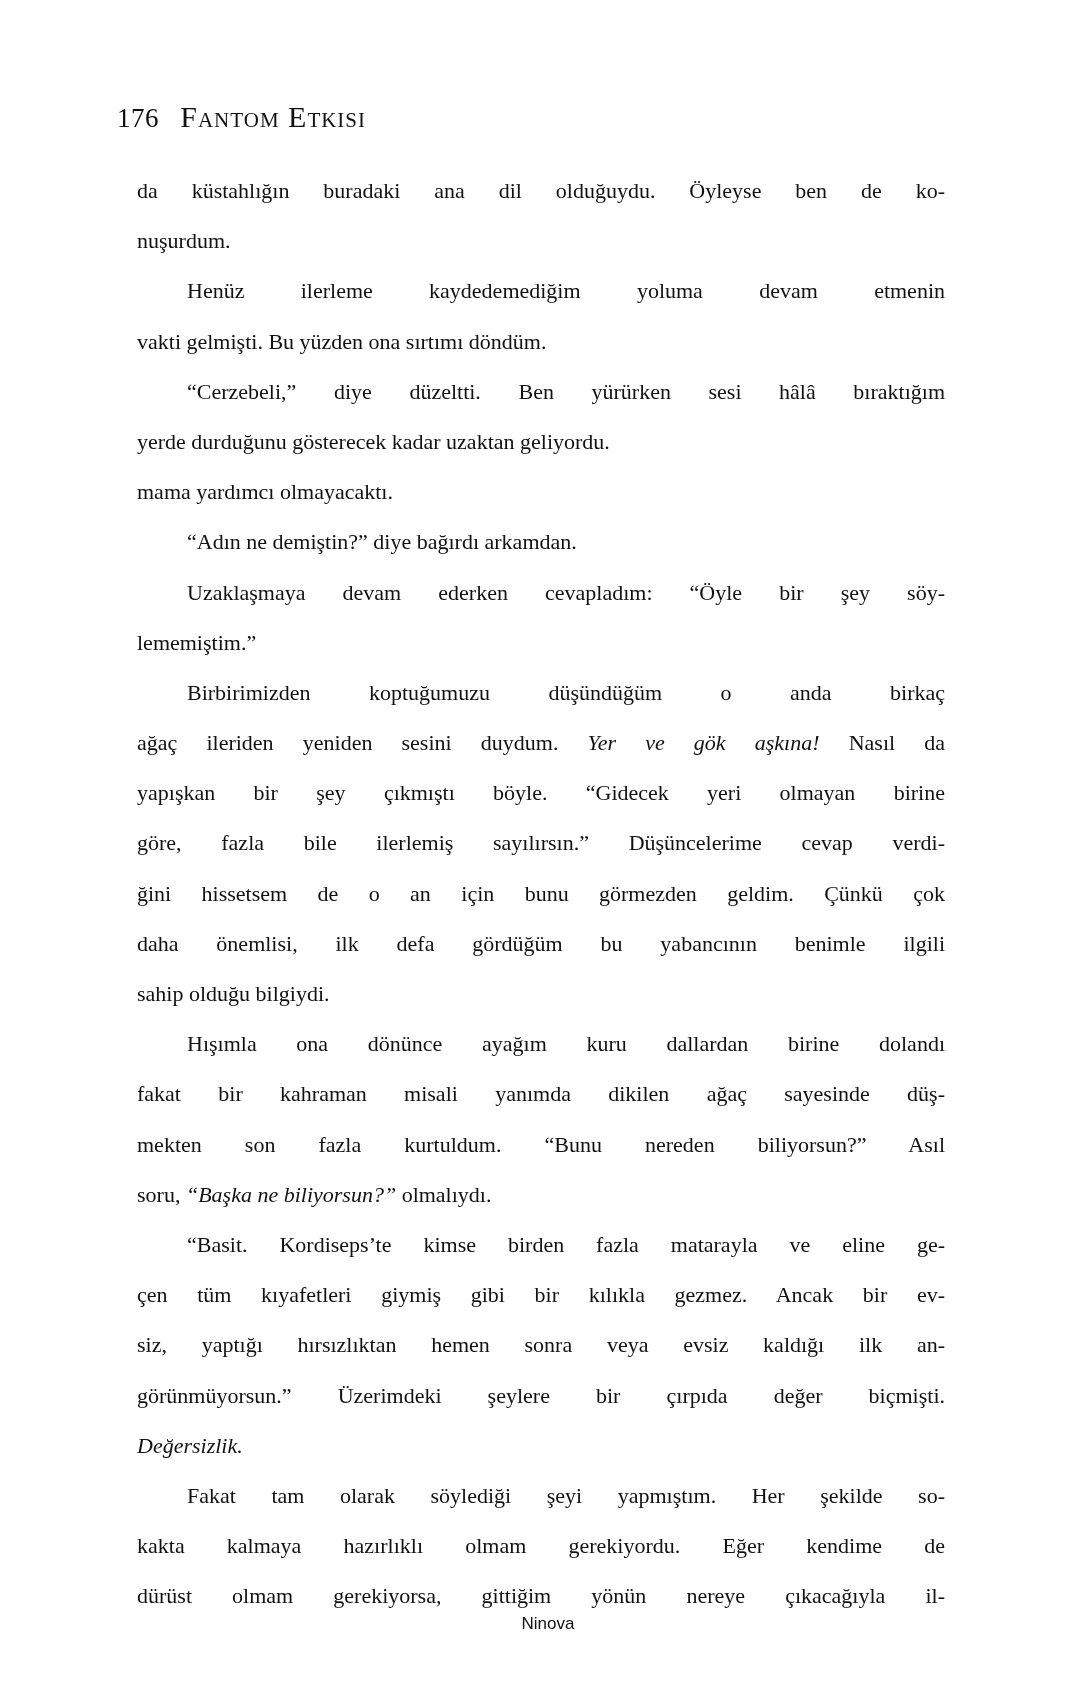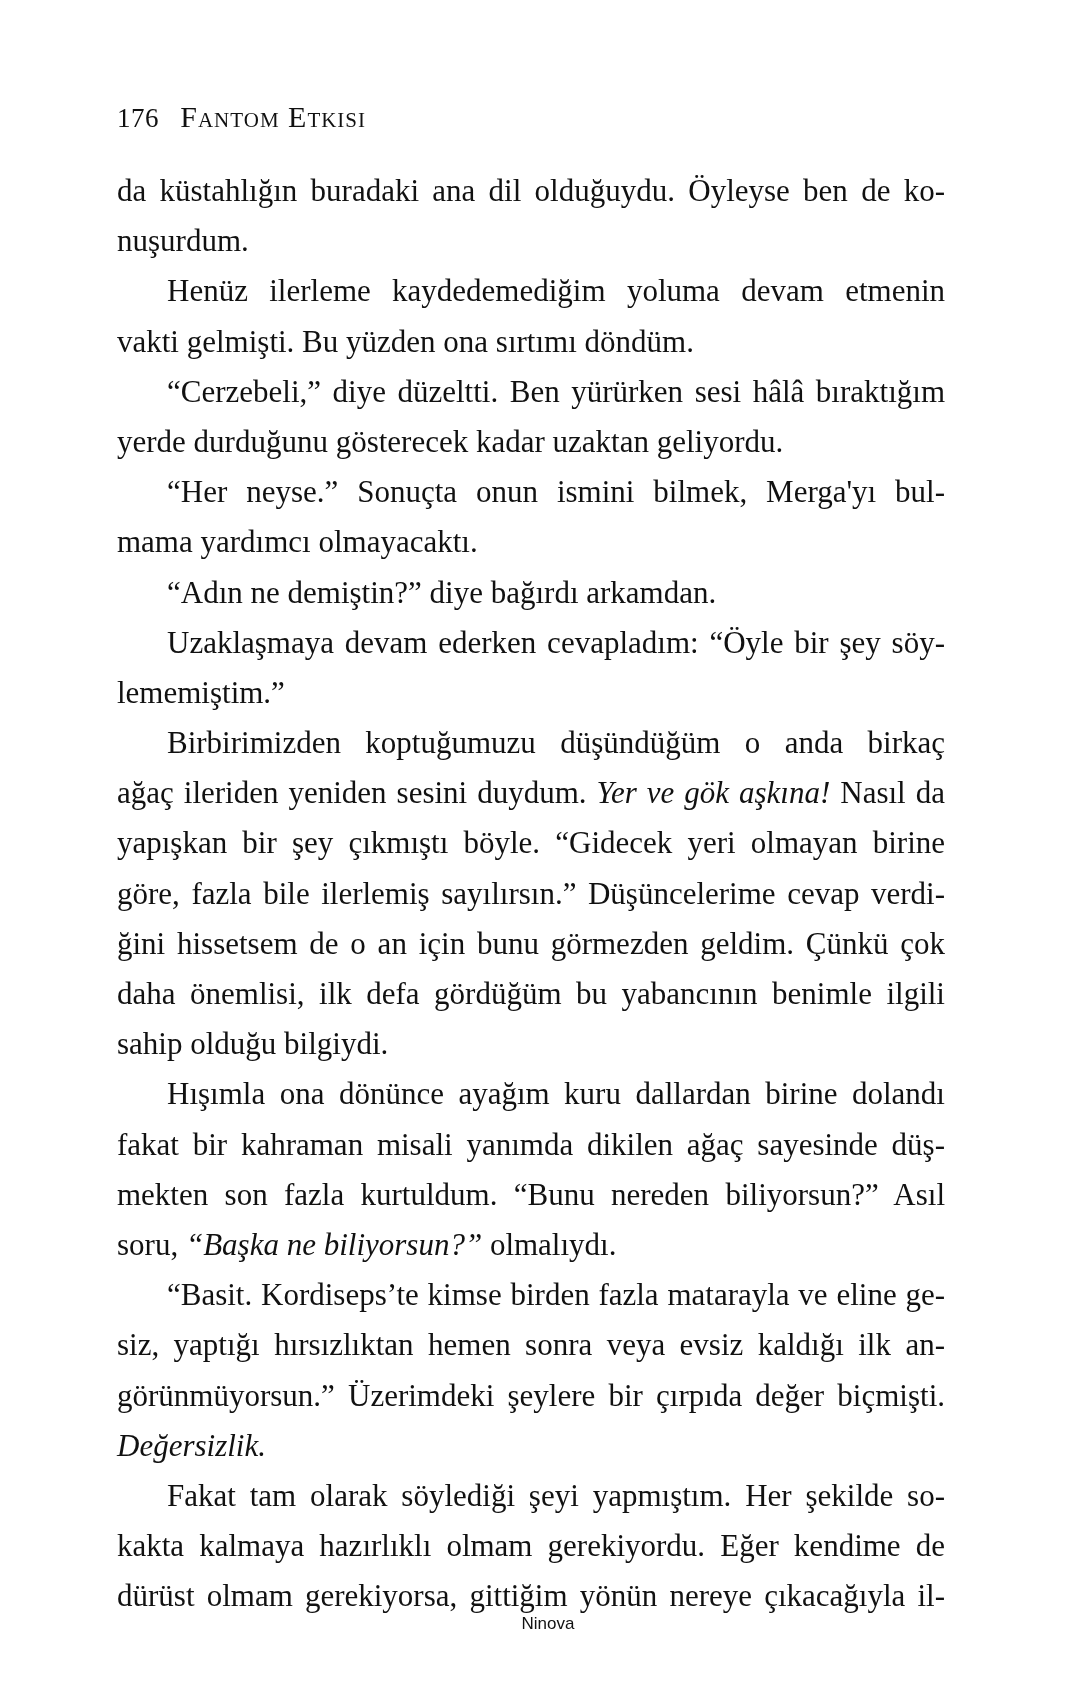--- a/index.html
+++ b/index.html
@@ -40,23 +40,24 @@
     }
     .body-text {
       position: absolute;
       left: 117px;
       top: 166px;
       width: 828px;
     }
     .line {
       height: 50.2px;
       line-height: 50px;
-      font-size: 31px;
+      font-size: 22px;
       white-space: nowrap;
       position: relative;
+      margin-left: 20px;
     }
     .line.justify {
       text-align: justify;
       text-align-last: justify;
     }
     .line.indent {
       padding-left: 50px;
     }
     .line em {
       font-style: italic;
@@ -82,37 +83,37 @@
     <span class="book-title">Fantom Etkisi</span>
   </div>
 
   <div class="body-text" id="body-text">
       <div class="line justify">da küstahlığın buradaki ana dil olduğuydu. Öyleyse ben de ko-</div>
       <div class="line">nuşurdum.</div>
       <div class="line indent justify">Henüz ilerleme kaydedemediğim yoluma devam etmenin</div>
       <div class="line">vakti gelmişti. Bu yüzden ona sırtımı döndüm.</div>
       <div class="line indent justify">“Cerzebeli,” diye düzeltti. Ben yürürken sesi hâlâ bıraktığım</div>
       <div class="line">yerde durduğunu gösterecek kadar uzaktan geliyordu.</div>
-      <div class="line indent justify">“Her neyse.” Sonuçta onun ismini bilmek, Merga'yı bul-</div>
       <div class="line">mama yardımcı olmayacaktı.</div>
       <div class="line indent">“Adın ne demiştin?” diye bağırdı arkamdan.</div>
       <div class="line indent justify">Uzaklaşmaya devam ederken cevapladım: “Öyle bir şey söy-</div>
       <div class="line">lememiştim.”</div>
       <div class="line indent justify">Birbirimizden koptuğumuzu düşündüğüm o anda birkaç</div>
       <div class="line justify"><span style="white-space: pre;">ağaç ileriden yeniden sesini duydum. </span><em>Yer ve gök aşkına!</em><span style="white-space: pre;"> Nasıl da</span></div>
       <div class="line justify">yapışkan bir şey çıkmıştı böyle. “Gidecek yeri olmayan birine</div>
       <div class="line justify">göre, fazla bile ilerlemiş sayılırsın.” Düşüncelerime cevap verdi-</div>
       <div class="line justify">ğini hissetsem de o an için bunu görmezden geldim. Çünkü çok</div>
       <div class="line justify">daha önemlisi, ilk defa gördüğüm bu yabancının benimle ilgili</div>
       <div class="line">sahip olduğu bilgiydi.</div>
       <div class="line indent justify">Hışımla ona dönünce ayağım kuru dallardan birine dolandı</div>
       <div class="line justify">fakat bir kahraman misali yanımda dikilen ağaç sayesinde düş-</div>
       <div class="line justify">mekten son fazla kurtuldum. “Bunu nereden biliyorsun?” Asıl</div>
       <div class="line"><span style="white-space: pre;">soru, </span><em>“Başka ne biliyorsun?”</em><span style="white-space: pre;"> olmalıydı.</span></div>
       <div class="line indent justify">“Basit. Kordiseps’te kimse birden fazla matarayla ve eline ge-</div>
+      <div class="line justify">çen tüm kıyafetleri giymiş gibi bir kılıkla gezmez. Ancak bir ev-</div>
       <div class="line justify">siz, yaptığı hırsızlıktan hemen sonra veya evsiz kaldığı ilk an-</div>
       <div class="line justify">görünmüyorsun.” Üzerimdeki şeylere bir çırpıda değer biçmişti.</div>
       <div class="line"><span style="white-space: pre;"></span><em>Değersizlik.</em><span style="white-space: pre;"></span></div>
       <div class="line indent justify">Fakat tam olarak söylediği şeyi yapmıştım. Her şekilde so-</div>
       <div class="line justify">kakta kalmaya hazırlıklı olmam gerekiyordu. Eğer kendime de</div>
       <div class="line justify">dürüst olmam gerekiyorsa, gittiğim yönün nereye çıkacağıyla il-</div>
     </div>
 
   <div class="footer-brand">Ninova</div>
 

